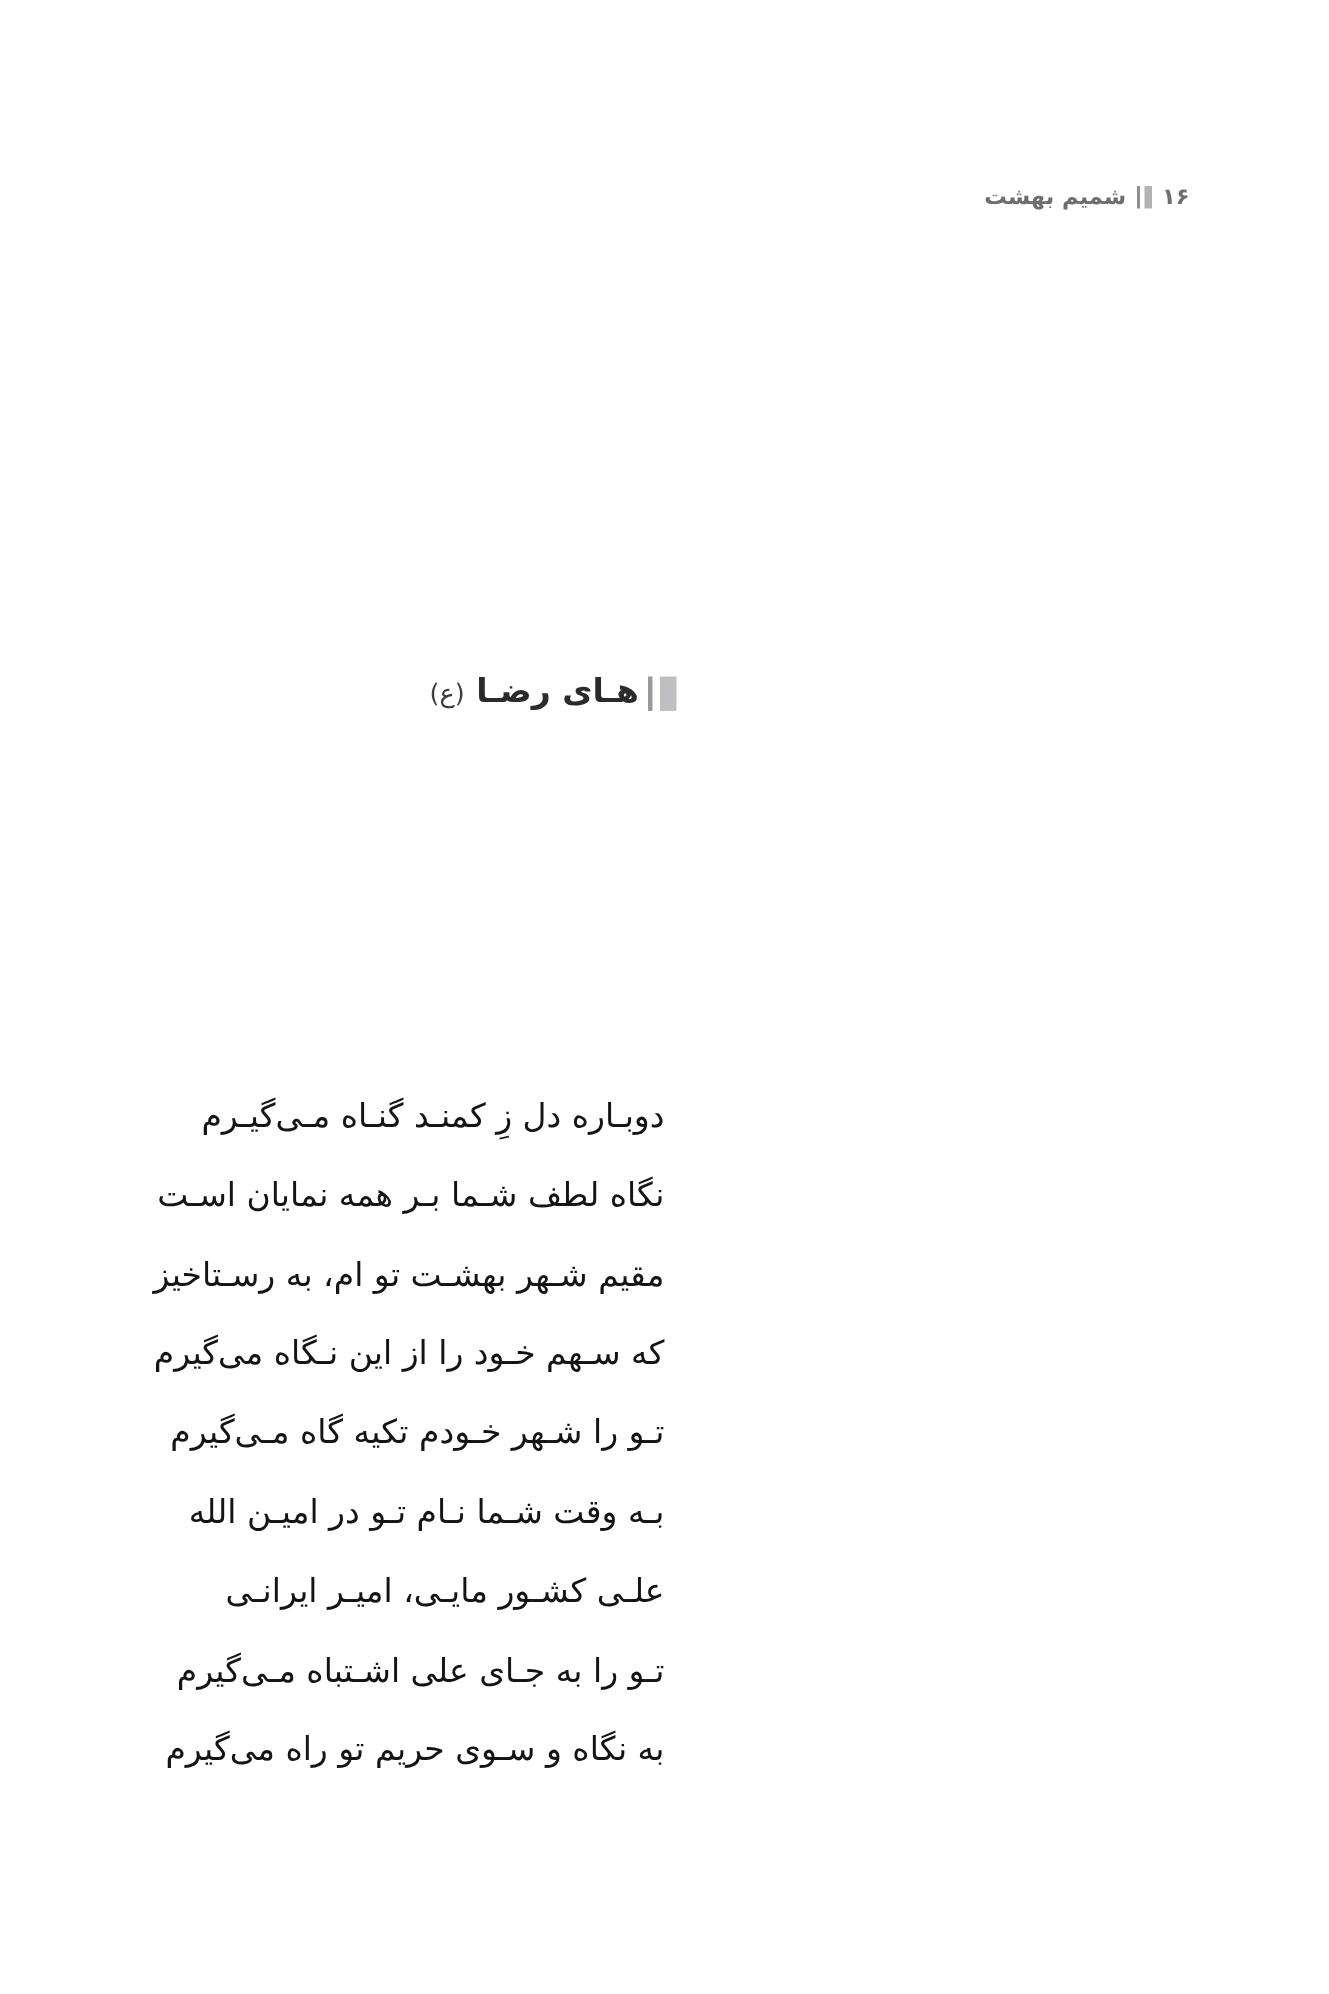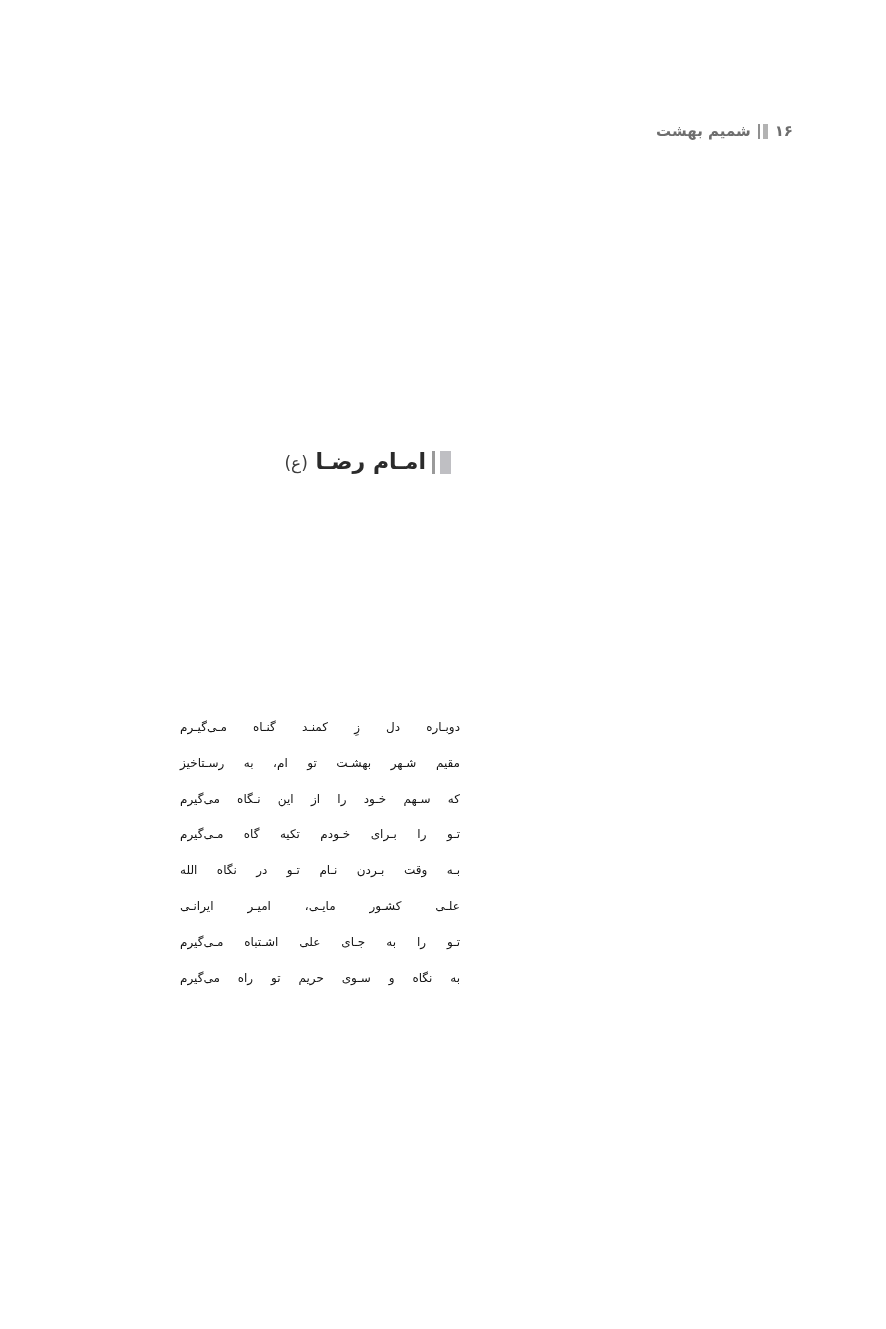--- a/index.html
+++ b/index.html
@@ -61,22 +61,22 @@
   }
 
   
   .poem {
     position: absolute;
     top: 710px; right: 426px;
     width: 280px;
     direction: rtl;
   }
   .poem p.poem-line {
-    margin: 0;
-    font-size: 12px;
+    margin: 17px;
+    font-size: 22px;
     line-height: 35.8px;
     color: #141414;
     text-align: justify;
     text-align-last: justify;
     white-space: nowrap;
   }
 </style>
 </head>
 <body>
 
@@ -91,38 +91,39 @@
       </span>
     <span class="booktitle">شمیم بهشت</span>
   </header>
 
   <div class="section-title">
     <span class="marker marker-lg">
         <i class="thin"></i>
         <i class="gap"></i>
         <i class="thick"></i>
       </span>
-    <h1><span>امـام رضـا</span> <span class="suffix">(ع)</span></h1>
+    <h1><span>هـای رضـا</span> <span class="suffix">(ع)</span></h1>
   </div>
 
   <div class="poem">
 
       <p class="poem-line">دوبـاره دل زِ کمنـد گنـاه مـی‌گیـرم</p>
 
 
+      <p class="poem-line">نگاه لطف شـما بـر همه نمایان اسـت</p>
 
       <p class="poem-line">مقیم شـهر بهشـت تو ام، به رسـتاخیز</p>
 
       <p class="poem-line">که سـهم خـود را از این نـگاه می‌گیرم</p>
 
 
 
-      <p class="poem-line">تـو را بـرای خـودم تکیه گاه مـی‌گیرم</p>
+      <p class="poem-line">تـو را شـهر خـودم تکیه گاه مـی‌گیرم</p>
 
-      <p class="poem-line">بـه وقت بـردن نـام تـو در نگاه الله</p>
+      <p class="poem-line">بـه وقت شـما نـام تـو در امیـن الله</p>
 
       <p class="poem-line">علـی کشـور مایـی، امیـر ایرانـی</p>
 
       <p class="poem-line">تـو را به جـای علی اشـتباه مـی‌گیرم</p>
 
       <p class="poem-line">به نگاه و سـوی حریم تو راه می‌گیرم</p>
     </div>
 
 </div>
 

